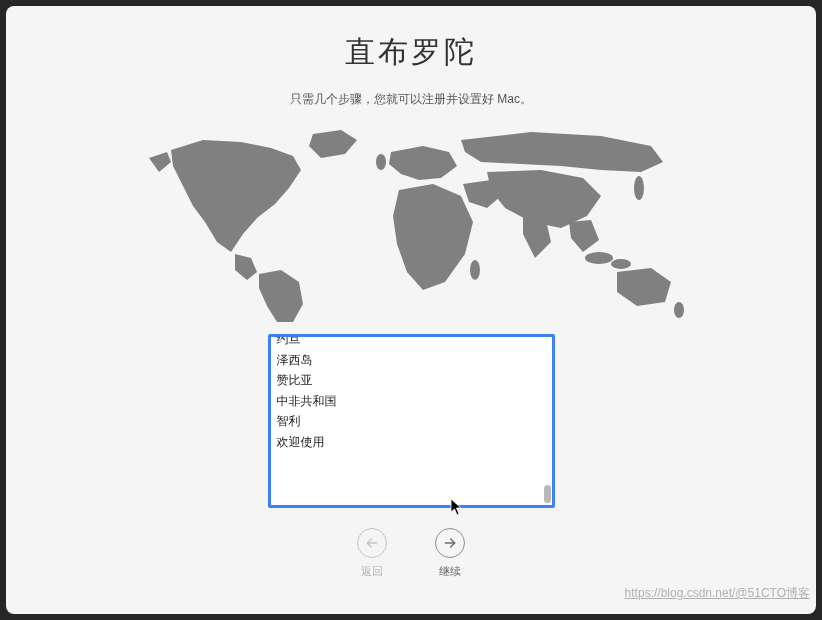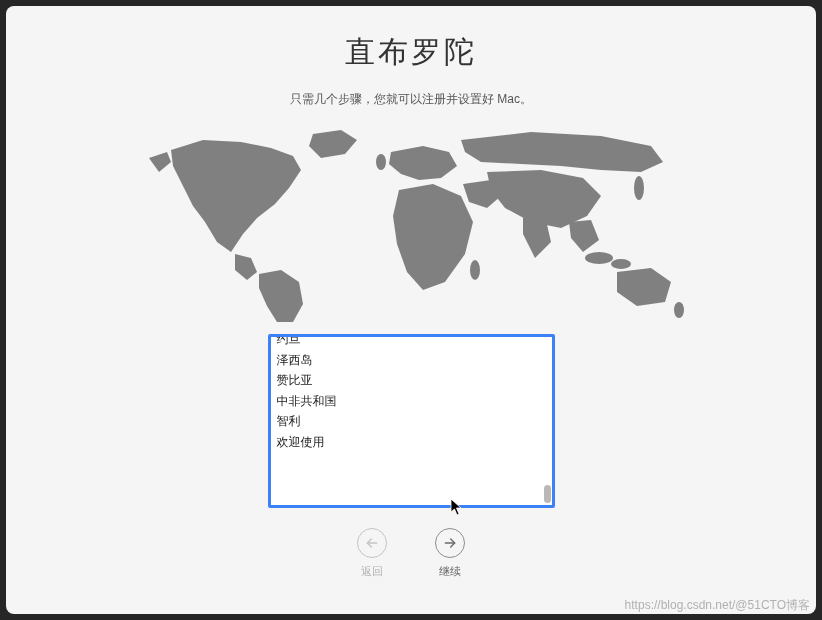--- a/index.html
+++ b/index.html
@@ -114,24 +114,25 @@
     .cursor {
       position: absolute;
       left: 450px;
       top: 498px;
       width: 14px; height: 18px;
       pointer-events: none;
     }
     .watermark {
       position: absolute;
       right: 12px;
-      bottom: 6px;
+      bottom: 18px;
       font-size: 12px;
       color: rgba(120,120,120,0.55);
       pointer-events: none;
+      text-decoration: underline;
     }
   </style>
 </head>
 <body>
 
 <div class="window">
   <div class="title">直布罗陀</div>
   <div class="subtitle">只需几个步骤，您就可以注册并设置好 Mac。</div>
 
   <div class="map">

